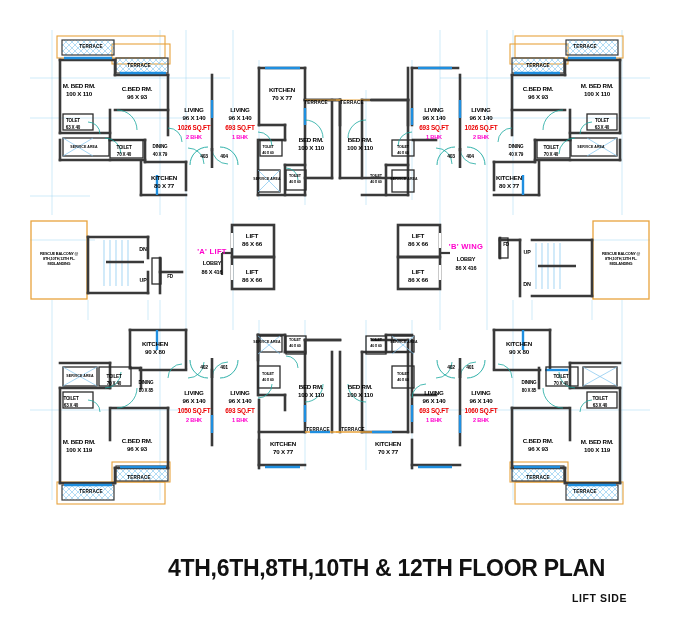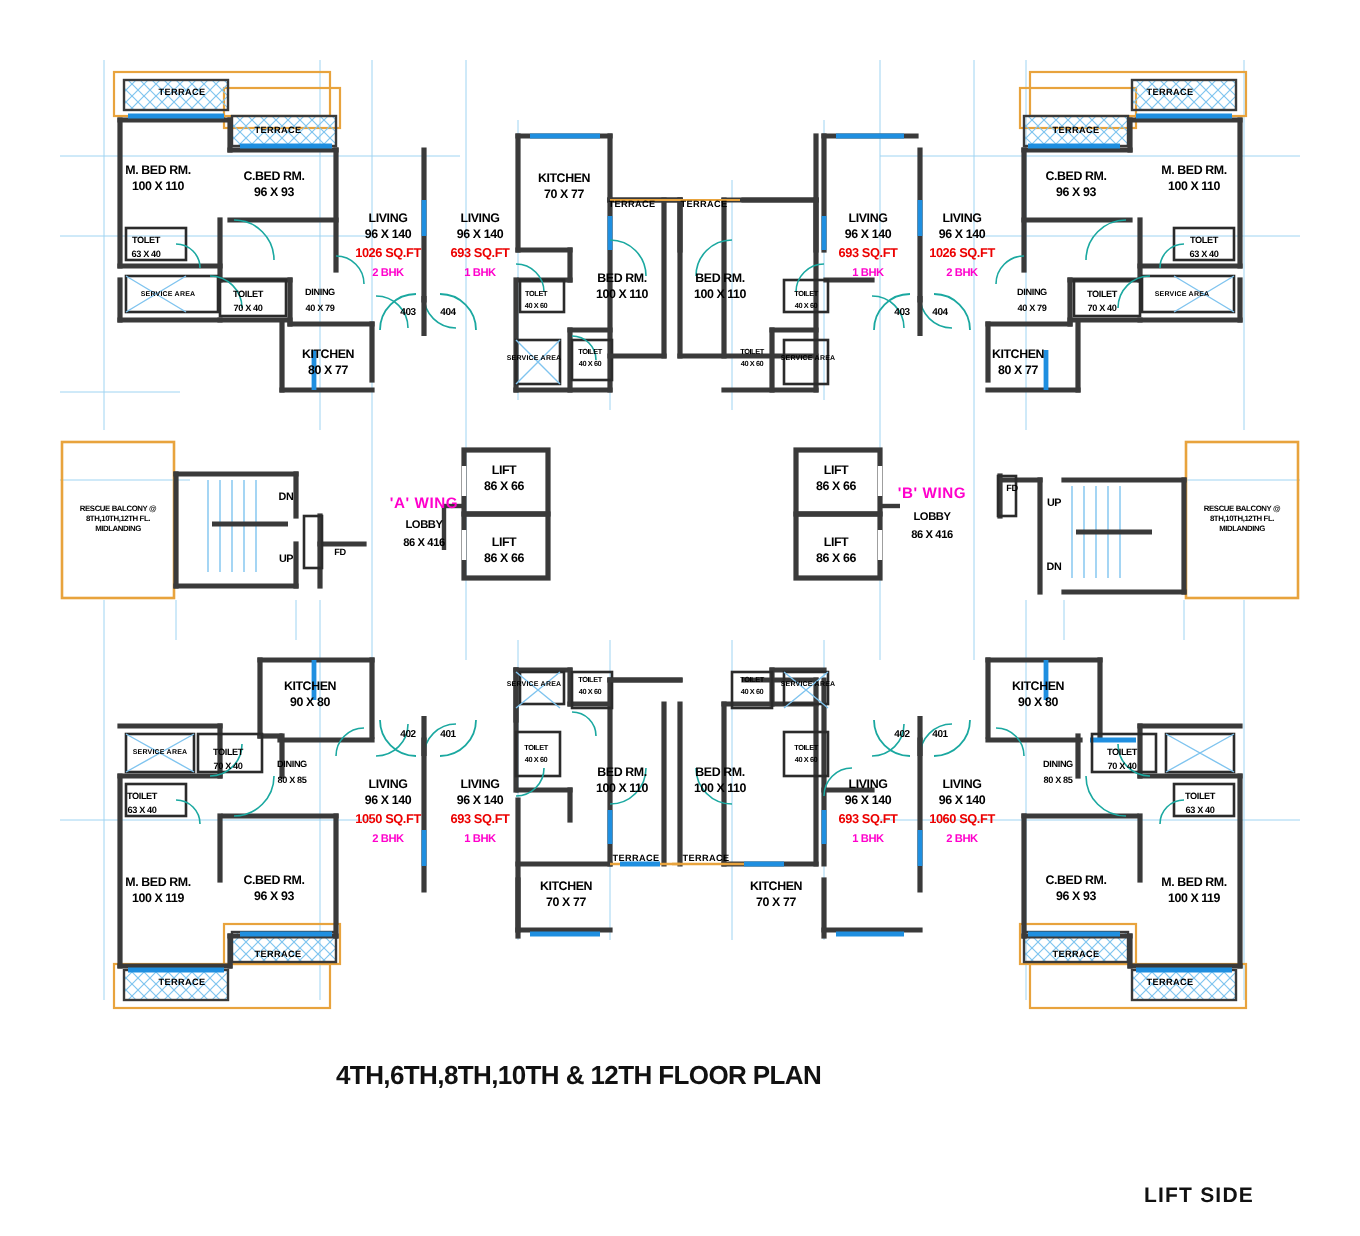--- a/index.html
+++ b/index.html
@@ -29,22 +29,22 @@
   .bhk{font-size:5.6px;color:#ff00cc;font-weight:700;}
   .wing{font-size:7.6px;color:#ff00cc;font-weight:700;letter-spacing:0.3px;}
   .lobby{font-size:5.6px;}
   .flat{font-size:5px;}
   .updn{font-size:5.4px;}
   .rescue{font-size:3.9px;line-height:1.3;font-weight:700;}
   .serv{font-size:3.5px;font-weight:700;letter-spacing:0.1px;}
 
   
   #title{
-    position:absolute;left:168px;top:530px;
-    font-size:13px;font-weight:700;color:#111;
+    position:absolute;left:168px;top:555px;
+    font-size:23px;font-weight:700;color:#111;
     letter-spacing:-0.3px;white-space:nowrap;
   }
   #frontside{
     position:absolute;left:572px;top:592px;
     font-size:10.5px;font-weight:700;color:#111;letter-spacing:0.6px;
   }
 </style>
 </head>
 <body>
 
@@ -615,21 +615,21 @@
     <div class="lbl rm" style="left: 597px; top: 94px;">100 X 110</div>
     <div class="lbl tiny" style="left: 602px; top: 121px;">TOLET</div>
     <div class="lbl tiny" style="left: 602px; top: 128px;">63 X 40</div>
     <div class="lbl updn" style="left: 143px; top: 250px;">DN</div>
     <div class="lbl updn" style="left: 143px; top: 281px;">UP</div>
     <div class="lbl tiny" style="left: 170px; top: 277px;">FD</div>
     <div class="lbl rm" style="left: 252px; top: 236px;">LIFT</div>
     <div class="lbl rm" style="left: 252px; top: 244px;">86 X 66</div>
     <div class="lbl rm" style="left: 252px; top: 272px;">LIFT</div>
     <div class="lbl rm" style="left: 252px; top: 280px;">86 X 66</div>
-    <div class="lbl wing" style="left: 212px; top: 252px;">'A' WING</div>
+    <div class="lbl wing" style="left: 212px; top: 252px;">'A' LIFT</div>
     <div class="lbl lobby" style="left: 212px; top: 264px;">LOBBY</div>
     <div class="lbl lobby" style="left: 212px; top: 273px;">86 X 416</div>
     <div class="lbl rm" style="left: 418px; top: 236px;">LIFT</div>
     <div class="lbl rm" style="left: 418px; top: 244px;">86 X 66</div>
     <div class="lbl rm" style="left: 418px; top: 272px;">LIFT</div>
     <div class="lbl rm" style="left: 418px; top: 280px;">86 X 66</div>
     <div class="lbl wing" style="left: 466px; top: 247px;">'B' WING</div>
     <div class="lbl lobby" style="left: 466px; top: 260px;">LOBBY</div>
     <div class="lbl lobby" style="left: 466px; top: 269px;">86 X 416</div>
     <div class="lbl tiny" style="left: 506px; top: 245px;">FD</div>

